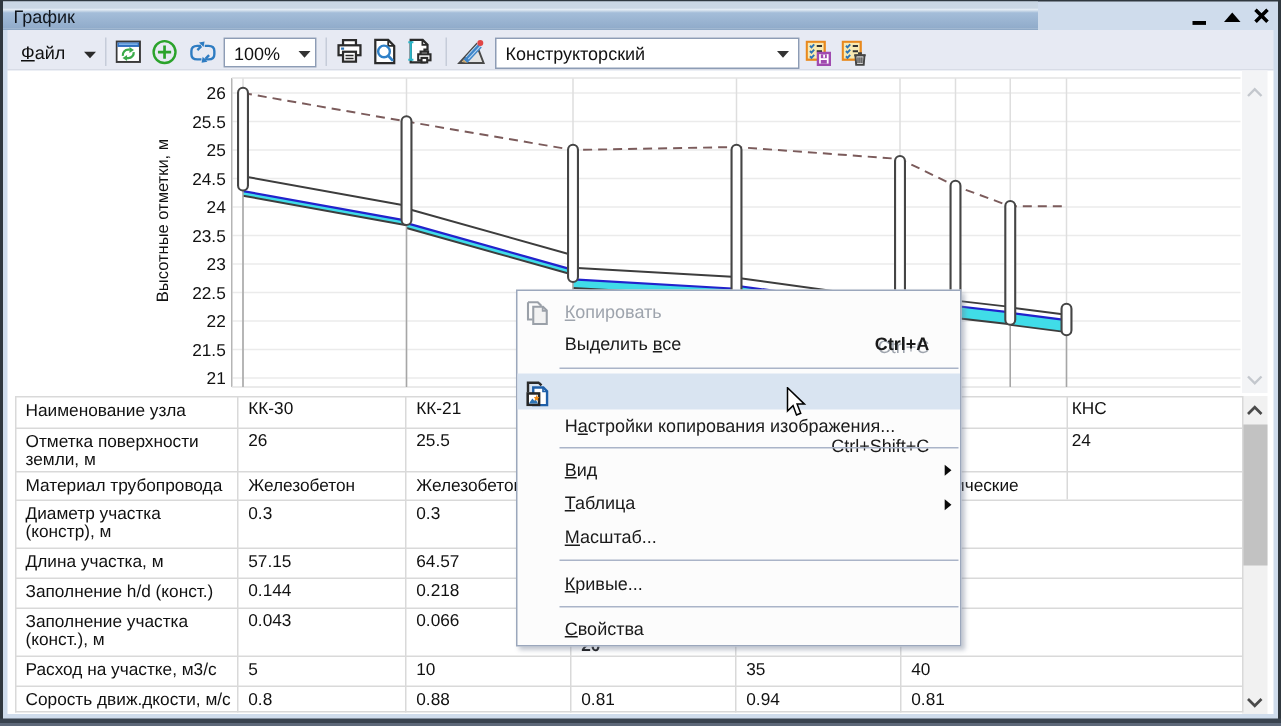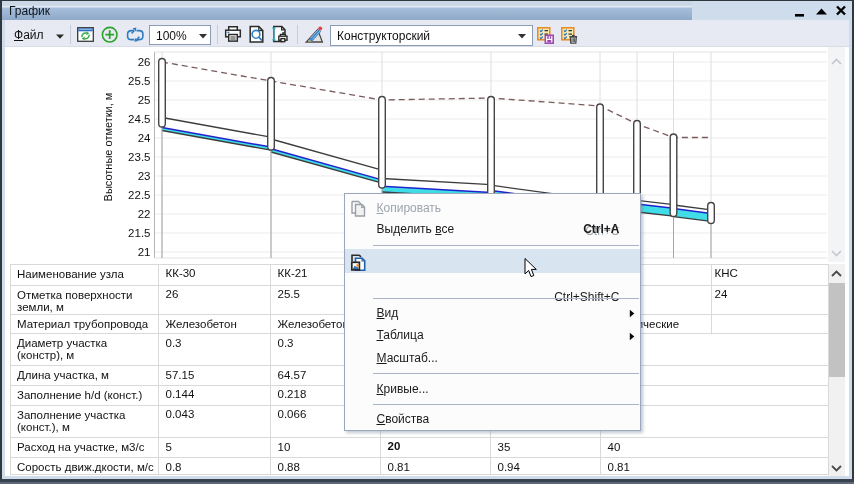--- a/index.html
+++ b/index.html
@@ -262,21 +262,21 @@
     <div class="abs" style="left: 387.5px; top: 388.3px; font-size: 11.5px; color: rgb(17, 17, 17); z-index: 6; white-space: nowrap;">0.31</div>
     <div class="abs" style="left: 497.5px; top: 388.3px; font-size: 11.5px; color: rgb(17, 17, 17); z-index: 6; white-space: nowrap;">0.35</div>
     <div class="abs" style="left: 607.5px; top: 388.3px; font-size: 11.5px; color: rgb(17, 17, 17); z-index: 6; white-space: nowrap;">0.4</div>
     <div class="abs" style="left: 165.5px; top: 408.1px; font-size: 11.5px; color: rgb(17, 17, 17); z-index: 6; white-space: nowrap;">0.043</div>
     <div class="abs" style="left: 277.5px; top: 408.1px; font-size: 11.5px; color: rgb(17, 17, 17); z-index: 6; white-space: nowrap;">0.066</div>
     <div class="abs" style="left: 387.5px; top: 408.1px; font-size: 11.5px; color: rgb(17, 17, 17); z-index: 6; white-space: nowrap;">0.12</div>
     <div class="abs" style="left: 497.5px; top: 408.1px; font-size: 11.5px; color: rgb(17, 17, 17); z-index: 6; white-space: nowrap;">0.14</div>
     <div class="abs" style="left: 607.5px; top: 408.1px; font-size: 11.5px; color: rgb(17, 17, 17); z-index: 6; white-space: nowrap;">0.16</div>
     <div class="abs" style="left: 165.5px; top: 440.5px; font-size: 11.5px; color: rgb(17, 17, 17); z-index: 6; white-space: nowrap;">5</div>
     <div class="abs" style="left: 277.5px; top: 440.5px; font-size: 11.5px; color: rgb(17, 17, 17); z-index: 6; white-space: nowrap;">10</div>
-    <div class="abs" style="left: 387.5px; top: 440px; font-size: 11.5px; color: rgb(17, 17, 17); z-index: 6; white-space: nowrap; font-weight: bold;">20</div>
+    <div class="abs" style="left: 387.5px; top: 425px; font-size: 11.5px; color: rgb(17, 17, 17); z-index: 6; white-space: nowrap; font-weight: bold;">20</div>
     <div class="abs" style="left: 497.5px; top: 440.5px; font-size: 11.5px; color: rgb(17, 17, 17); z-index: 6; white-space: nowrap;">35</div>
     <div class="abs" style="left: 607.5px; top: 440.5px; font-size: 11.5px; color: rgb(17, 17, 17); z-index: 6; white-space: nowrap;">40</div>
     <div class="abs" style="left: 165.5px; top: 460.5px; font-size: 11.5px; color: rgb(17, 17, 17); z-index: 6; white-space: nowrap;">0.8</div>
     <div class="abs" style="left: 277.5px; top: 460.5px; font-size: 11.5px; color: rgb(17, 17, 17); z-index: 6; white-space: nowrap;">0.88</div>
     <div class="abs" style="left: 387.5px; top: 460.5px; font-size: 11.5px; color: rgb(17, 17, 17); z-index: 6; white-space: nowrap;">0.81</div>
     <div class="abs" style="left: 497.5px; top: 460.5px; font-size: 11.5px; color: rgb(17, 17, 17); z-index: 6; white-space: nowrap;">0.94</div>
     <div class="abs" style="left: 607.5px; top: 460.5px; font-size: 11.5px; color: rgb(17, 17, 17); z-index: 6; white-space: nowrap;">0.81</div>
   </div>
 
 <div class="abs" style="left:828px;top:47px;width:17px;height:215px;background:#f3f4f6;">
@@ -313,20 +313,21 @@
     <rect x="1.8" y="8.3" width="7.6" height="7.6" fill="#fff" stroke="#262626" stroke-width="1.7"></rect>
     <path d="M 2.6 15 L 4.9 11.6 L 6.2 13.2 L 7.1 12.2 L 8.6 15 Z" fill="#2e75b6"></path>
     <path d="M 7.5 9.2 L 8.2 10.5 L 9.6 10.9 L 8.7 11.9 L 8.9 13.2 L 7.6 12.6 L 6.4 13.1 L 6.7 11.8 L 5.9 10.7 L 7.2 10.6 Z" fill="#ef8c1a"></path>
   </svg>
   <div class="abs" style="left:32px;top:7px;color:#9ea4ad;"><u>К</u>опировать</div>
   <div class="abs" style="right:20px;top:7px;color:#9ea4ad;margin-top:23px;">Ctrl+C</div>
   <div class="abs" style="left:32px;top:28px;">Выделить <u>в</u>се</div>
   <div class="abs" style="right:20px;top:28px;font-weight:bold;">Ctrl+A</div>
   <div class="abs" style="left:28px;top:51px;width:266px;height:1px;background:#aab4c8;"></div>
   <div class="abs" style="right:20px;top:59px;margin-top:37px;">Ctrl+Shift+C</div>
+  <div class="abs" style="left:32px;top:83px;">Н<u>а</u>стройки копирования изображения...</div>
   <div class="abs" style="left:28px;top:104px;width:266px;height:1px;background:#aab4c8;"></div>
   <div class="abs" style="left:32px;top:112px;"><u>В</u>ид</div>
   <div class="abs" style="left:32px;top:134px;"><u>Т</u>аблица</div>
   <div class="abs" style="left:32px;top:157px;"><u>М</u>асштаб...</div>
   <div class="abs" style="left:28px;top:179px;width:266px;height:1px;background:#aab4c8;"></div>
   <div class="abs" style="left:32px;top:188px;"><u>К</u>ривые...</div>
   <div class="abs" style="left:28px;top:210px;width:266px;height:1px;background:#aab4c8;"></div>
   <div class="abs" style="left:32px;top:218px;"><u>С</u>войства</div>
   <svg class="abs" style="left:284.5px;top:115px" width="6" height="9">
       <path d="M 0.8 0.8 L 5.3 4.5 L 0.8 8.2 Z" fill="#0a0a0a"></path>

